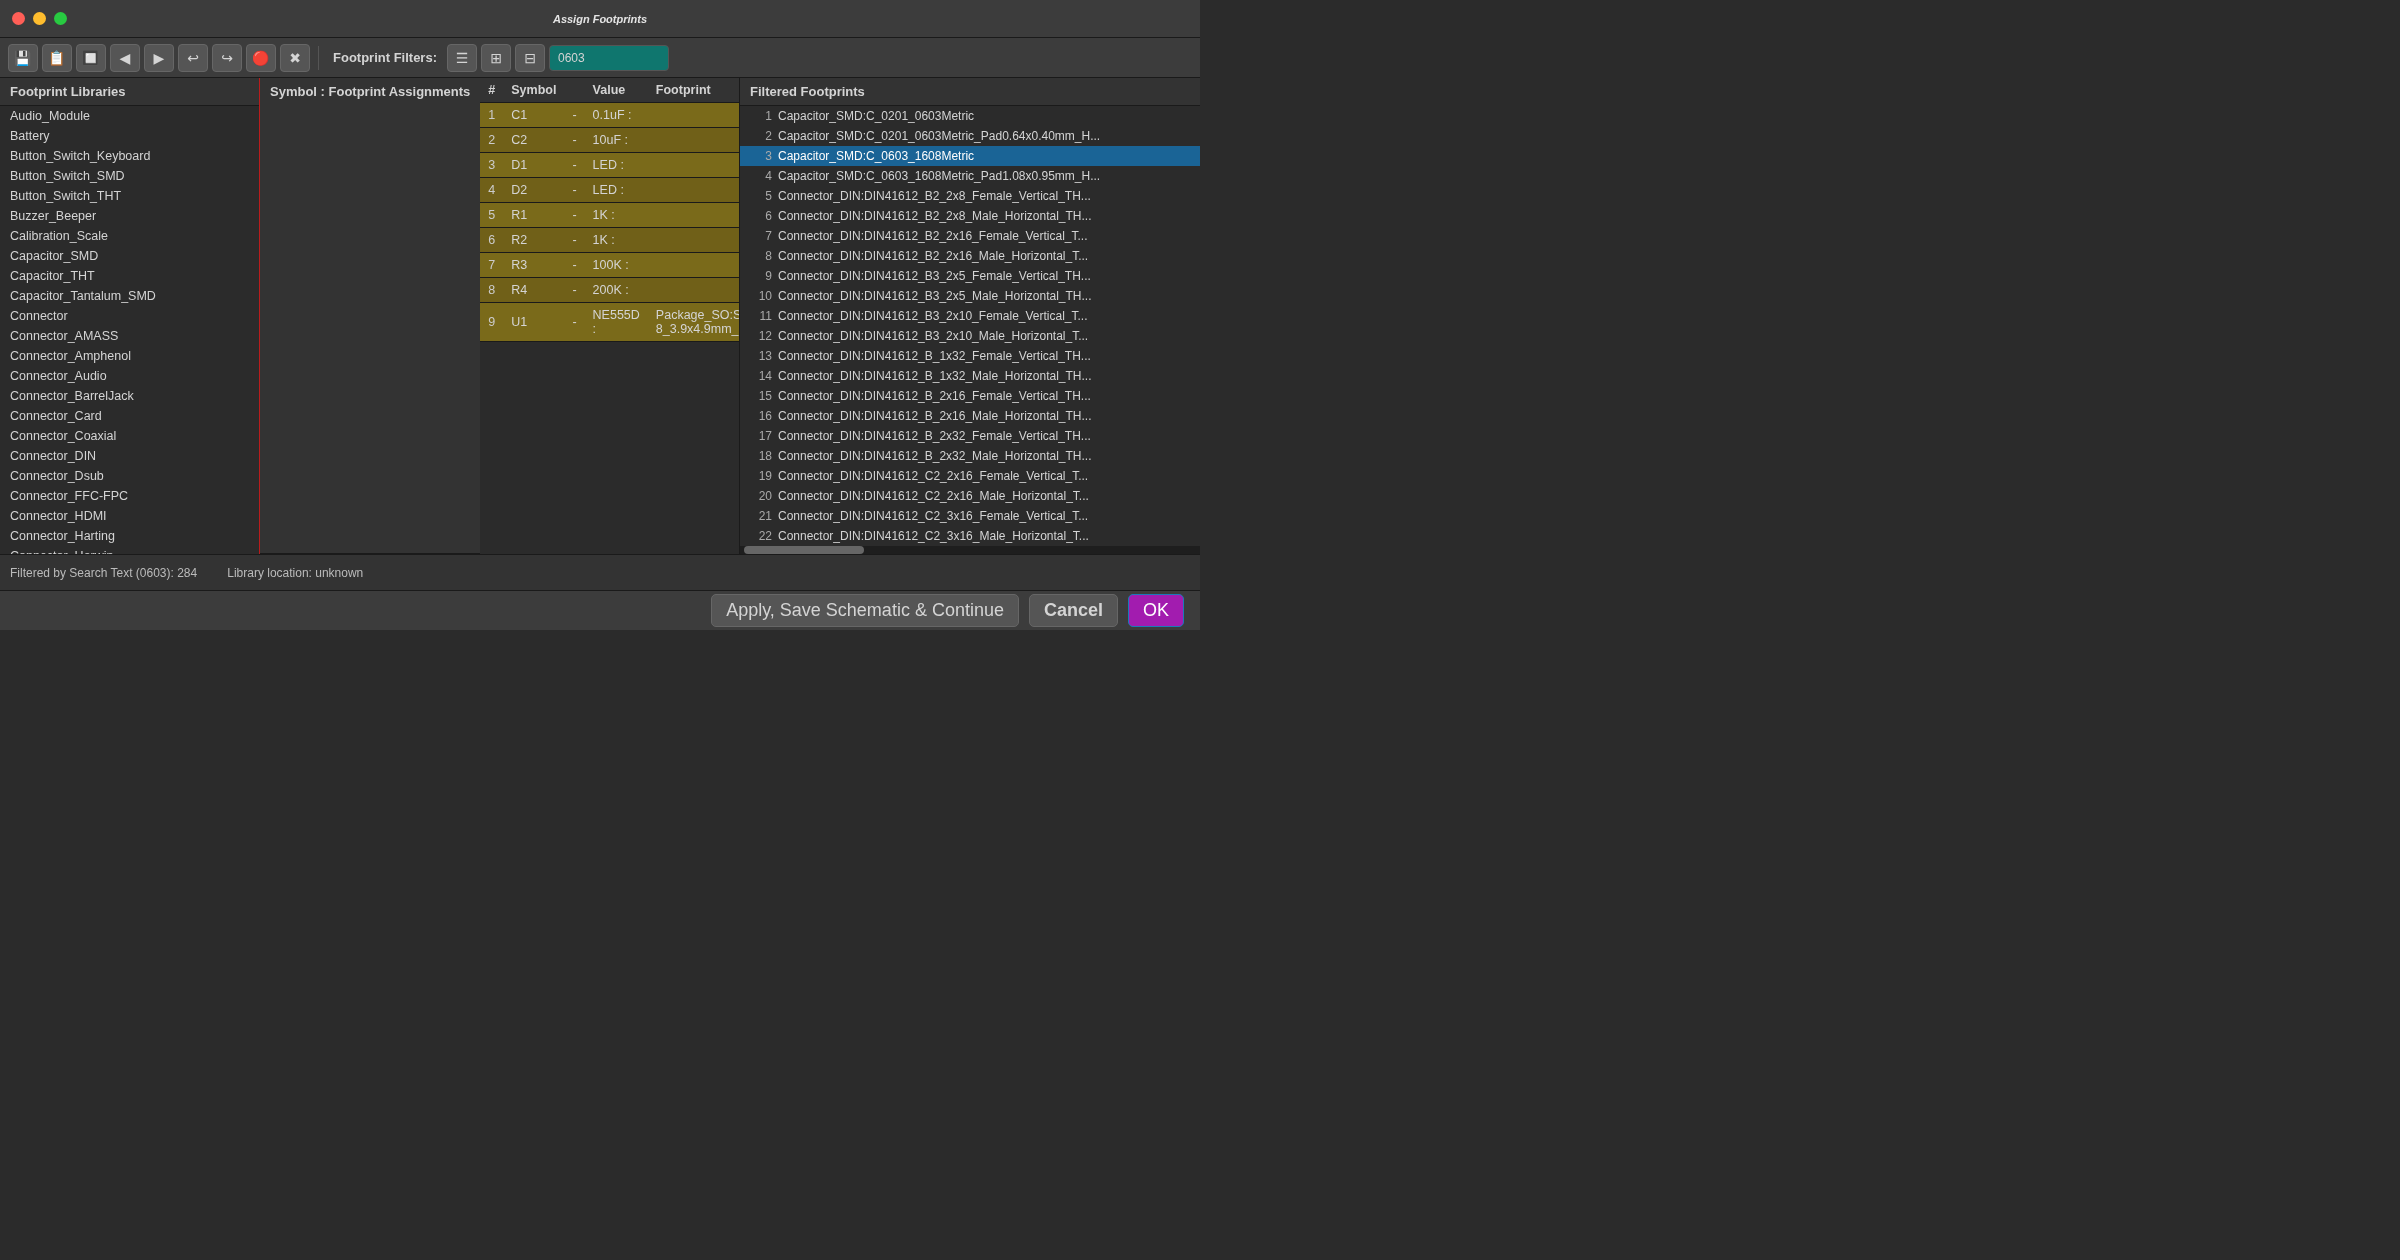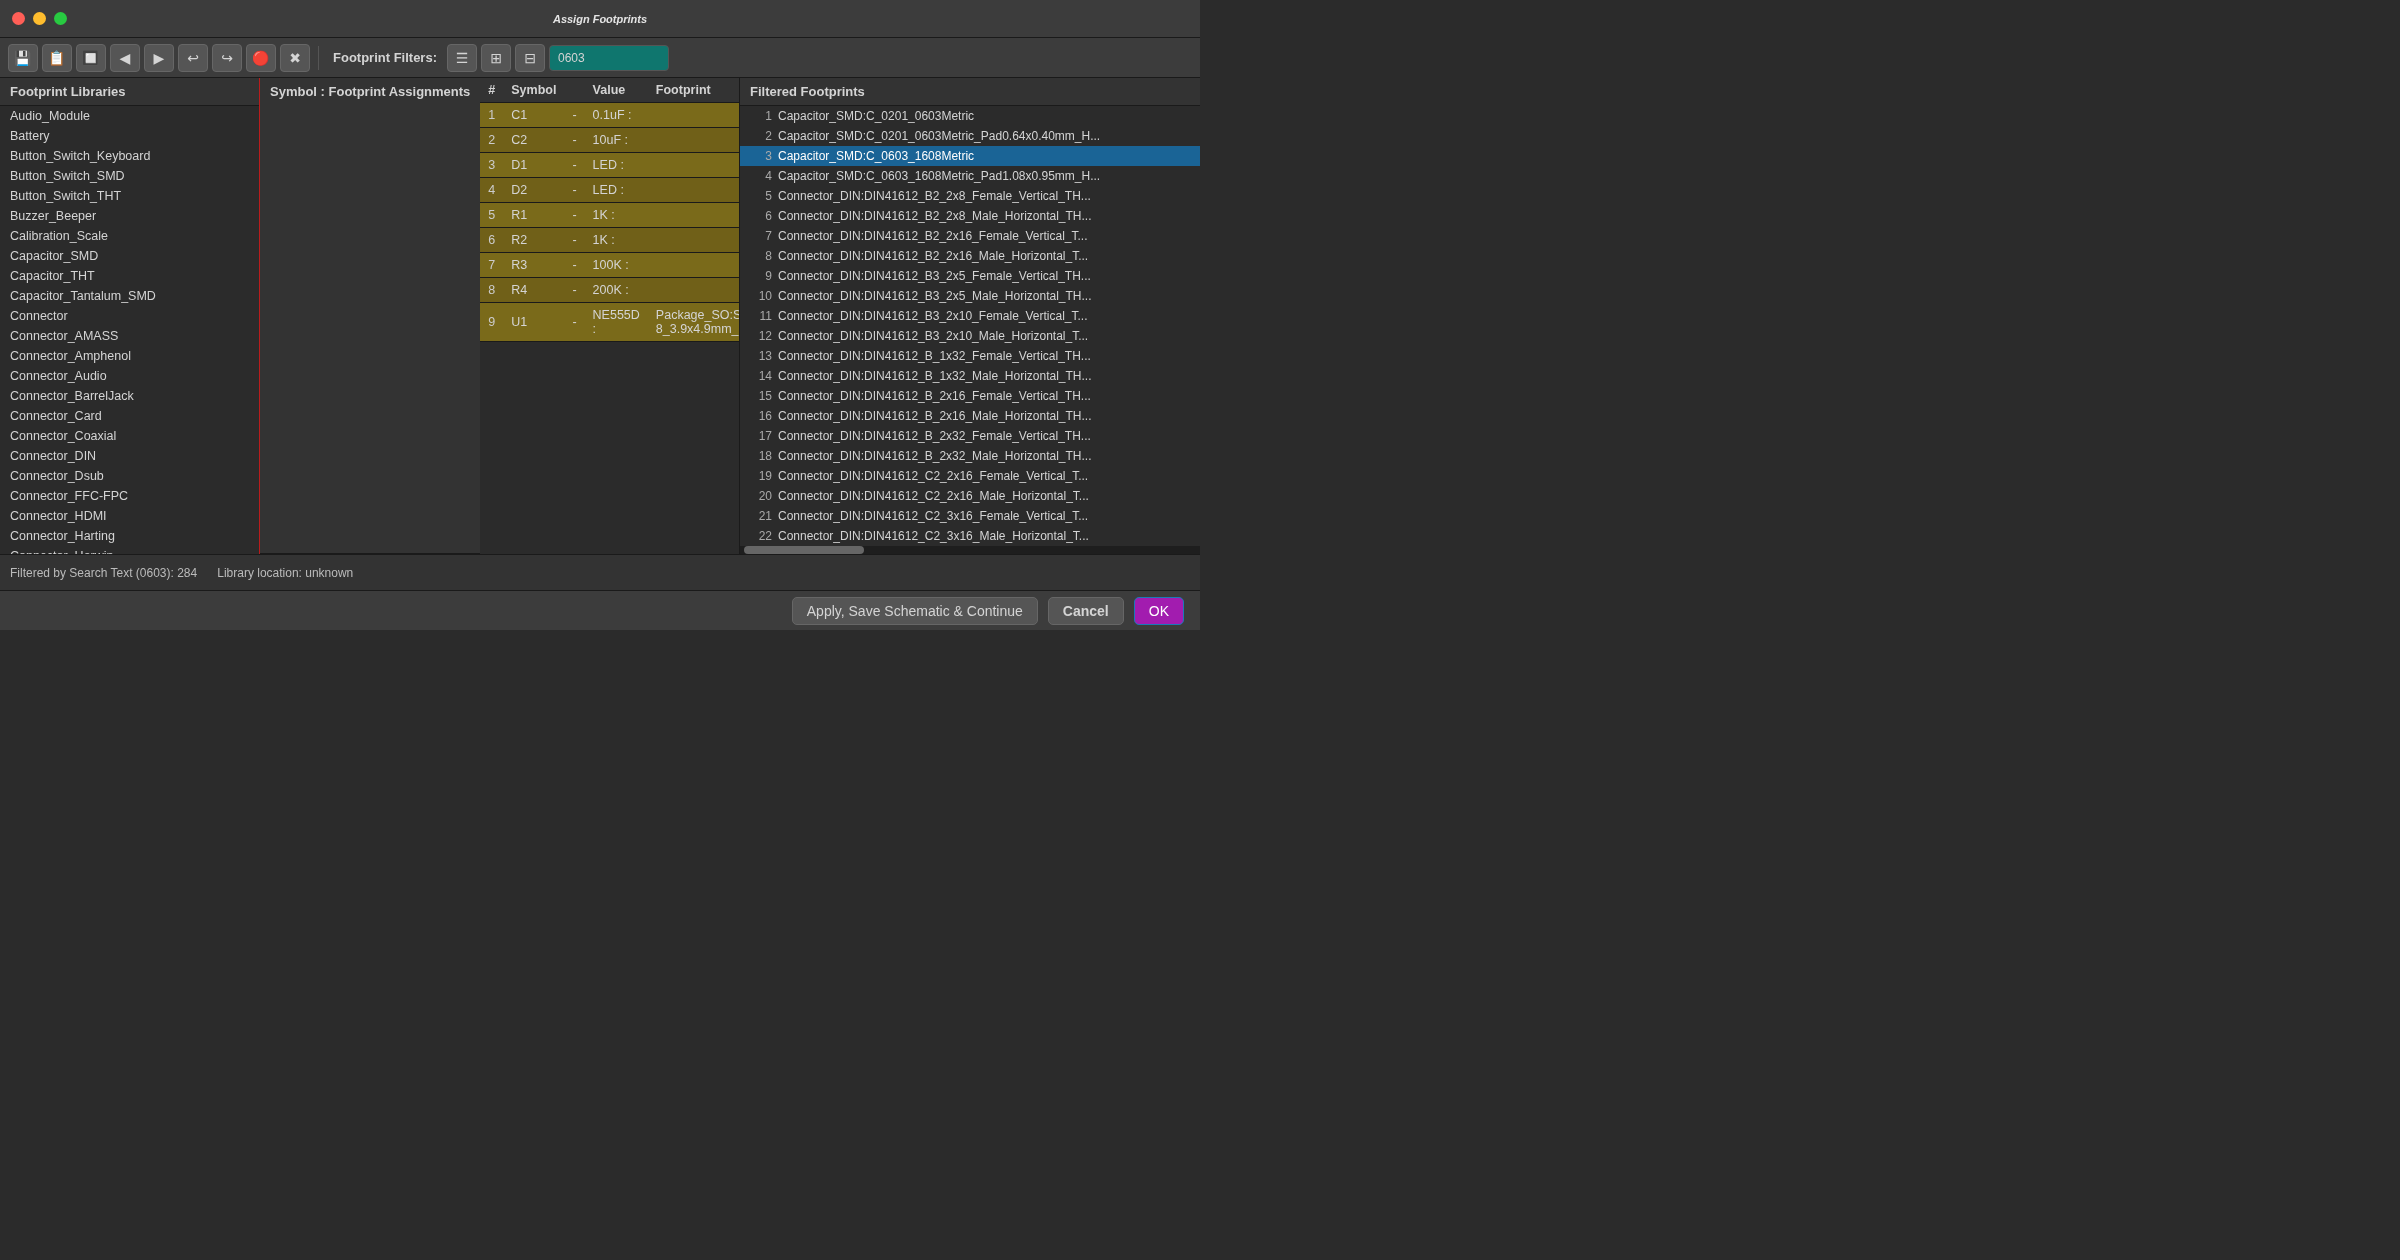--- a/index.html
+++ b/index.html
@@ -187,42 +187,42 @@
     .fp-num { color: #aaa; min-width: 24px; text-align: right; }
 
     
     .status-bar {
       height: 36px;
       background: #333;
       border-top: 1px solid #1a1a1a;
       display: flex;
       align-items: center;
       padding: 0 10px;
-      gap: 20px;
+      gap: 30px;
     }
     .status-text {
       font-size: 12px;
       color: #bbb;
     }
 
     
     .action-bar {
       height: 40px;
       background: #3c3c3c;
       border-top: 1px solid #1a1a1a;
       display: flex;
       align-items: center;
       justify-content: flex-end;
       padding: 0 16px;
       gap: 10px;
     }
     .action-btn {
       border-radius: 5px;
       padding: 5px 14px;
-      font-size: 14px;
+      font-size: 18px;
       cursor: pointer;
       border: 1px solid #666;
     }
     .btn-apply {
       background: #555;
       color: #d4d4d4;
     }
     .btn-cancel {
       background: #555;
       color: #d4d4d4;

